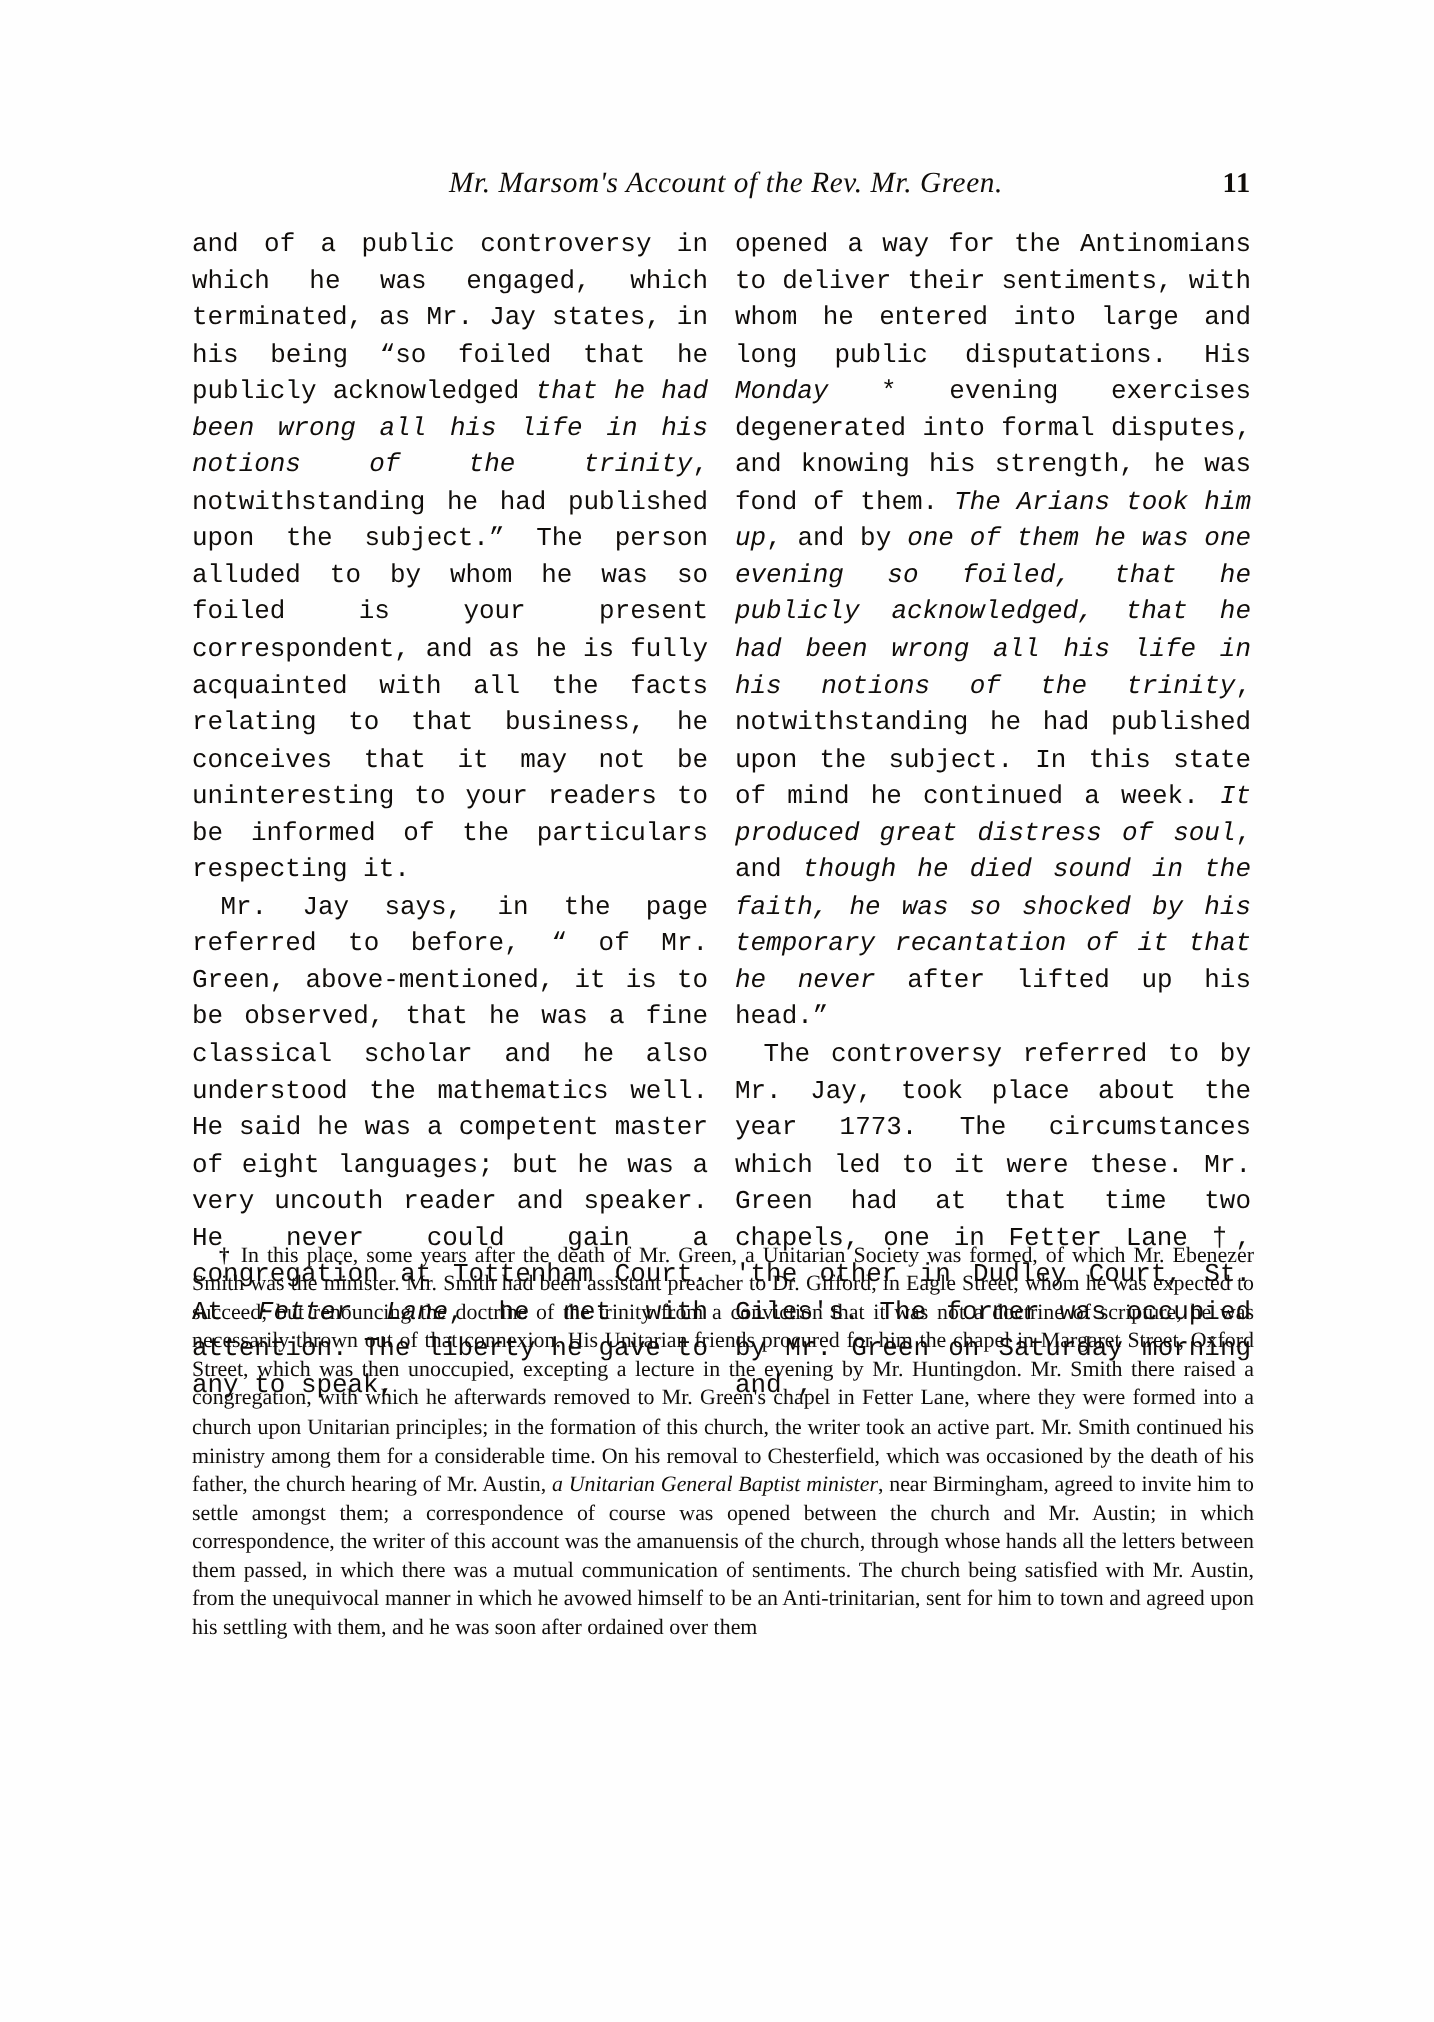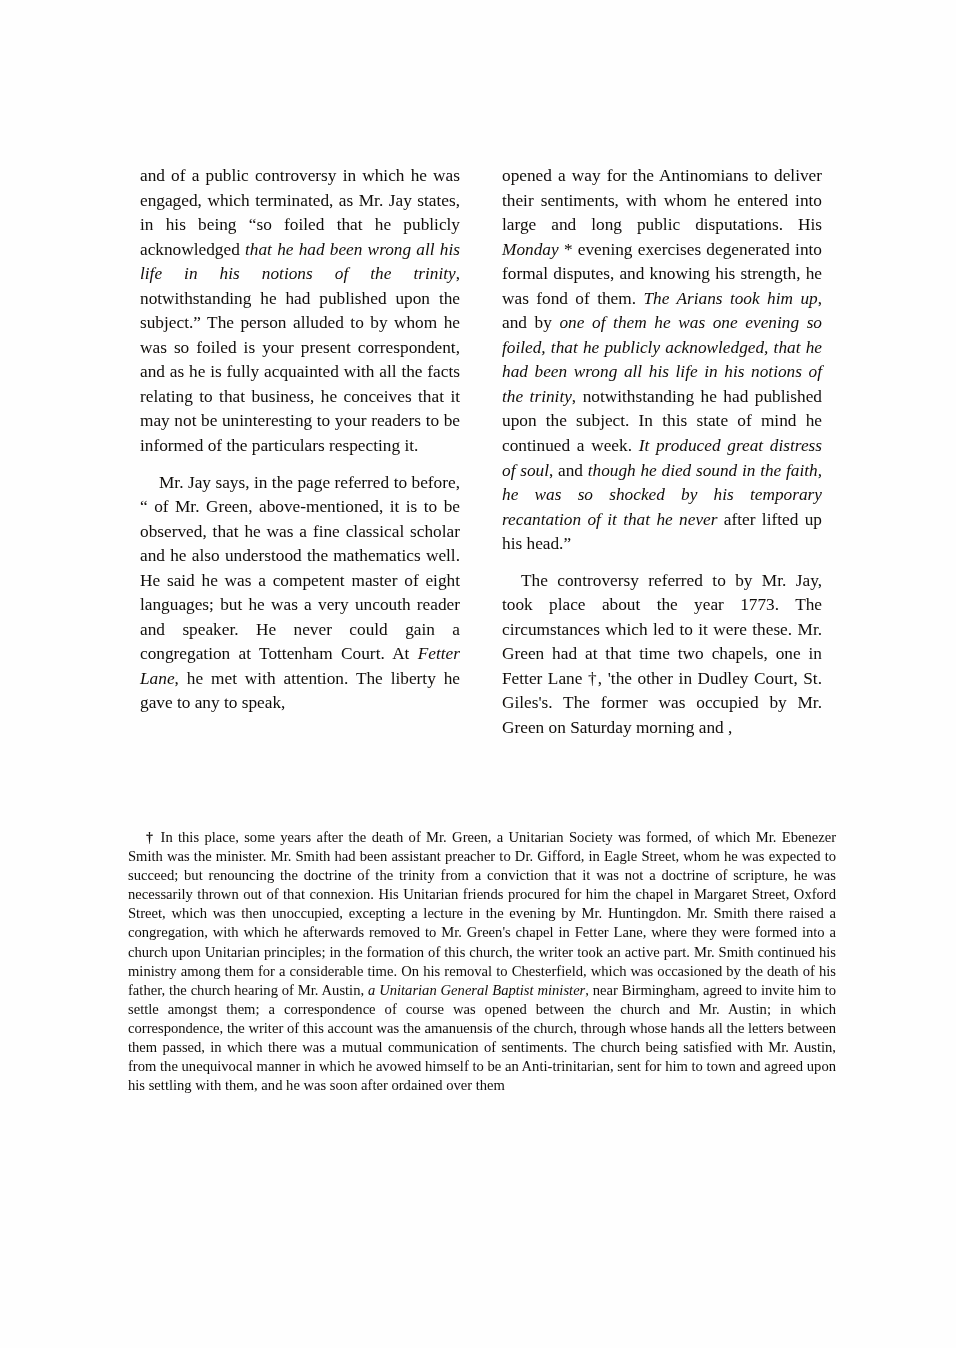--- a/index.html
+++ b/index.html
@@ -59,22 +59,23 @@
   }
   .col {
     width: 344px;
     font-size: 17.3px;
     line-height: 24.55px;
     text-align: justify;
     text-justify: inter-word;
     hyphens: none;
   }
   .col p {
-    margin: 12px;
+    margin: 0;
     text-indent: 0;
+    font-family: Liberation Mono, monospace;
   }
   .col p.indent {
     text-indent: 19px;
   }
   .col i, .fn i {
     font-style: italic;
   }
   
   .col p { text-align: justify; }
   .col p:last-child { text-align: justify; }
@@ -100,20 +101,24 @@
   .sup-mark {
     font-size: 14px;
     vertical-align: baseline;
   }
 </style>
 </head>
 <body>
 
 <div class="page">
 
+  <div class="running-head">
+    <div class="head-title">Mr. Marsom's Account of the Rev. Mr. Green.</div>
+    <div class="head-folio">11</div>
+  </div>
 
   <div class="columns">
     <div class="col" id="col-left">
         <p class=""><span>and of a public controversy in which he was engaged, which terminated, as Mr. Jay states, in his being “so foiled that he publicly acknowledged </span><i>that he had been wrong all his life in his notions of the trinity</i><span>, notwithstanding he had published upon the subject.” The person alluded to by whom he was so foiled is your present correspondent, and as he is fully acquainted with all the facts relating to that business, he conceives that it may not be uninteresting to your readers to be informed of the particulars respecting it.</span></p>
         <p class="indent"><span>Mr. Jay says, in the page referred to before, “ of Mr. Green, above-mentioned, it is to be observed, that he was a fine classical scholar and he also understood the mathematics well. He said he was a competent master of eight languages; but he was a very uncouth reader and speaker. He never could gain a congregation at Tottenham Court. At </span><i>Fetter Lane</i><span>, he met with attention. The liberty he gave to any to speak,</span></p>
       </div>
     <div class="col" id="col-right">
         <p class=""><span>opened a way for the Antinomians to deliver their sentiments, with whom he entered into large and long public disputations. His </span><i>Monday</i><span> * evening exercises degenerated into formal disputes, and knowing his strength, he was fond of them. </span><i>The Arians took him up</i><span>, and by </span><i>one of them he was one evening so foiled, that he publicly acknowledged, that he had been wrong all his life in his notions of the trinity</i><span>, notwithstanding he had published upon the subject. In this state of mind he continued a week. </span><i>It produced great distress of soul</i><span>, and </span><i>though he died sound in the faith, he was so shocked by his temporary recantation of it that he never</i><span> after lifted up his head.”</span></p>
         <p class="indent"><span>The controversy referred to by Mr. Jay, took place about the year 1773. The circumstances which led to it were these. Mr. Green had at that time two chapels, one in Fetter Lane †, 'the other in Dudley Court, St. Giles's. The former was occupied by Mr. Green on Saturday morning and ,</span></p>
       </div>

